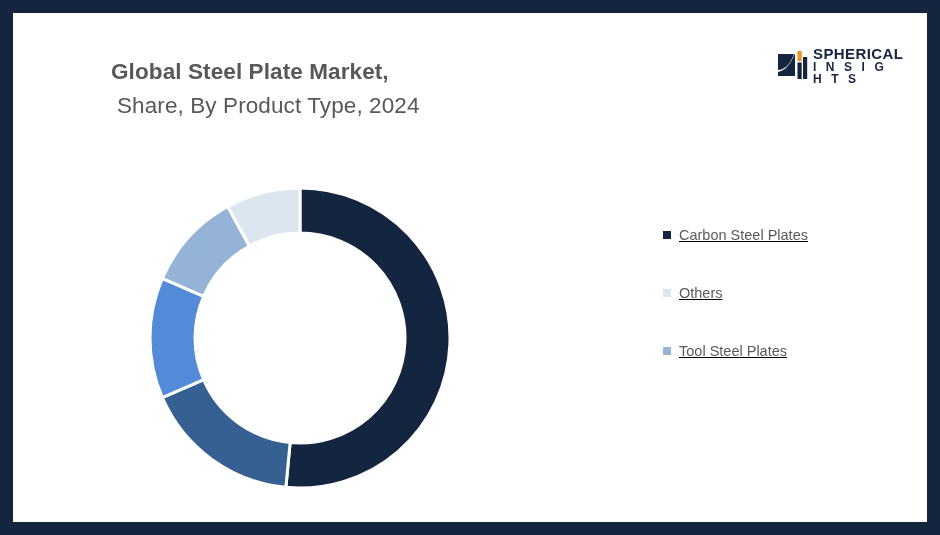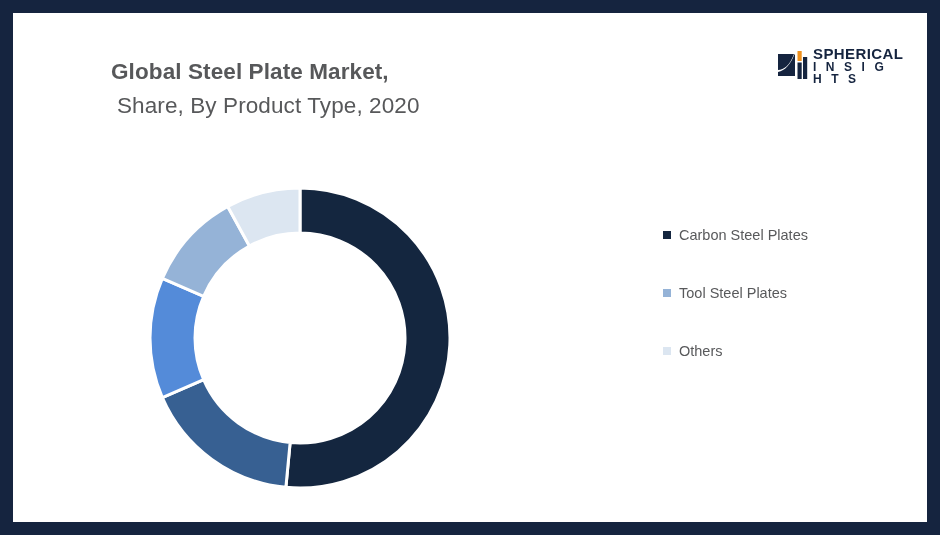--- a/index.html
+++ b/index.html
@@ -103,20 +103,21 @@
   .legend {
     position: absolute;
     left: 650px;
     top: 193px;
     width: 240px;
   }
   .legend-item {
     display: flex;
     align-items: center;
     height: 58px;
+    text-decoration: underline;
   }
   .legend-swatch {
     width: 8px;
     height: 8px;
     flex: 0 0 auto;
     margin-right: 8px;
   }
   .legend-label {
     font-size: 14.5px;
     color: #58595b;
@@ -125,21 +126,21 @@
 </style>
 </head>
 <body>
 
 <div id="page">
 
   <div class="canvas">
 
     <div class="title-block">
       <div class="title-line1">Global Steel Plate Market,</div>
-      <div class="title-line2">Share, By Product Type, 2020</div>
+      <div class="title-line2">Share, By Product Type, 2024</div>
     </div>
 
     <div class="logo">
       <div class="logo-mark">
         <svg width="30" height="28" viewBox="0 0 30 28" xmlns="http://www.w3.org/2000/svg">
           <rect x="0" y="3" width="17" height="22" fill="#15243f"></rect>
           <path d="M0 25 L0 19 C6 19 12 14 16 3 L17 3 L17 25 Z" fill="#ffffff"></path>
           <path d="M0 25 L0 21 C7 20 13 13 16.2 3.6 L17 3.6 L17 25 Z" fill="#15243f"></path>
           <rect x="19.5" y="0" width="4.2" height="10" fill="#f0921f"></rect>
           <rect x="19.5" y="11.5" width="4.2" height="16.5" fill="#15243f"></rect>
@@ -161,25 +162,25 @@
           <path d="M 84.73694888474283 25.55399799342041 A 150 150 0 0 1 157.0000000000001 7 L 157.00000000000009 52 A 105 105 0 0 0 106.41586421931999 64.98779859539428 Z" fill="#dce6f1" stroke="#ffffff" stroke-width="3"></path>
         </svg>
     </div>
 
     <div class="legend" id="legend-root">
         <div class="legend-item">
           <span class="legend-swatch" style="background: rgb(20, 38, 63);"></span>
           <span class="legend-label">Carbon Steel Plates</span>
         </div>
         <div class="legend-item">
+          <span class="legend-swatch" style="background: rgb(220, 230, 241);"></span>
+          <span class="legend-label">Others</span>
+        </div>
+        <div class="legend-item">
           <span class="legend-swatch" style="background: rgb(149, 179, 215);"></span>
           <span class="legend-label">Tool Steel Plates</span>
-        </div>
-        <div class="legend-item">
-          <span class="legend-swatch" style="background: rgb(220, 230, 241);"></span>
-          <span class="legend-label">Others</span>
         </div>
       </div>
 
   </div>
 
   <div class="frame-border"></div>
 </div>
 
 </body></html>

